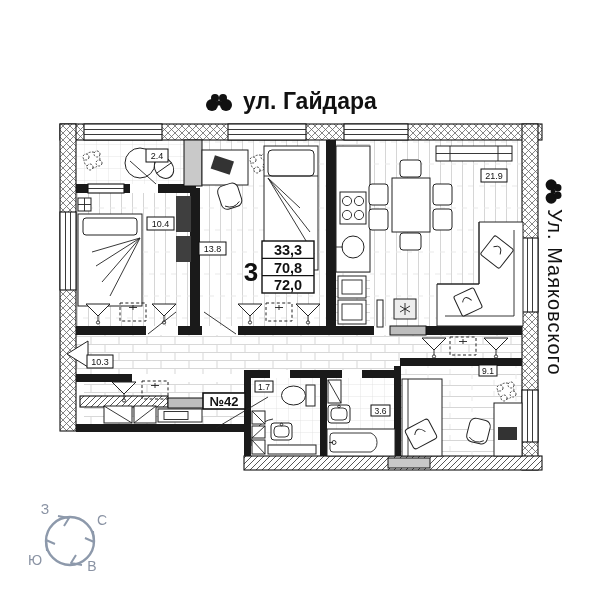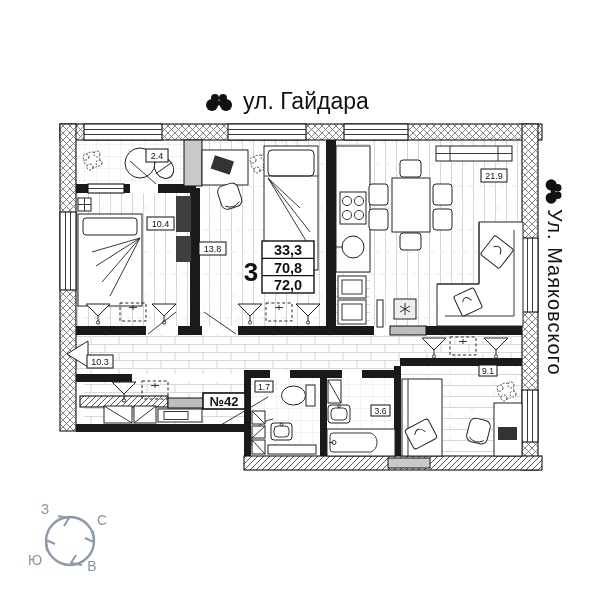--- a/index.html
+++ b/index.html
@@ -1,18 +1,18 @@
 <!DOCTYPE html>
 <html><head>
 <meta charset="utf-8">
 <style>
   html,body{margin:0;padding:0;background:#fff;}
   body{width:600px;height:600px;font-family:"Liberation Sans",sans-serif;}
   .wrap{position:relative;width:600px;height:600px;overflow:hidden;background:#fff;}
-  .street-top{position:absolute;left:204px;top:88px;display:flex;align-items:center;gap:9px;color:#111;font-size:23px;font-weight:400;}
+  .street-top{position:absolute;left:204px;top:88px;display:flex;align-items:center;gap:9px;color:#111;font-size:23px;font-weight:700;}
   .street-right{position:absolute;left:540px;top:182px;display:flex;flex-direction:column;align-items:center;gap:8px;color:#111;}
   .street-right .vtext{writing-mode:vertical-rl;font-size:20px;font-weight:500;letter-spacing:1px;}
   .binos{flex:0 0 auto;}
   .binos.rot{transform:rotate(90deg);}
   svg text{font-family:"Liberation Sans",sans-serif;}
   .fw{fill:#fff;stroke:#222;stroke-width:1;}
   .ln{fill:none;stroke:#222;stroke-width:0.9;}
   .dsh{fill:none;stroke:#222;stroke-width:1;stroke-dasharray:3 2.4;}
   .pl{fill:#fff;stroke:#333;stroke-width:0.9;stroke-dasharray:2 1.4;}
   .wall{fill:#1a1a1a;}

